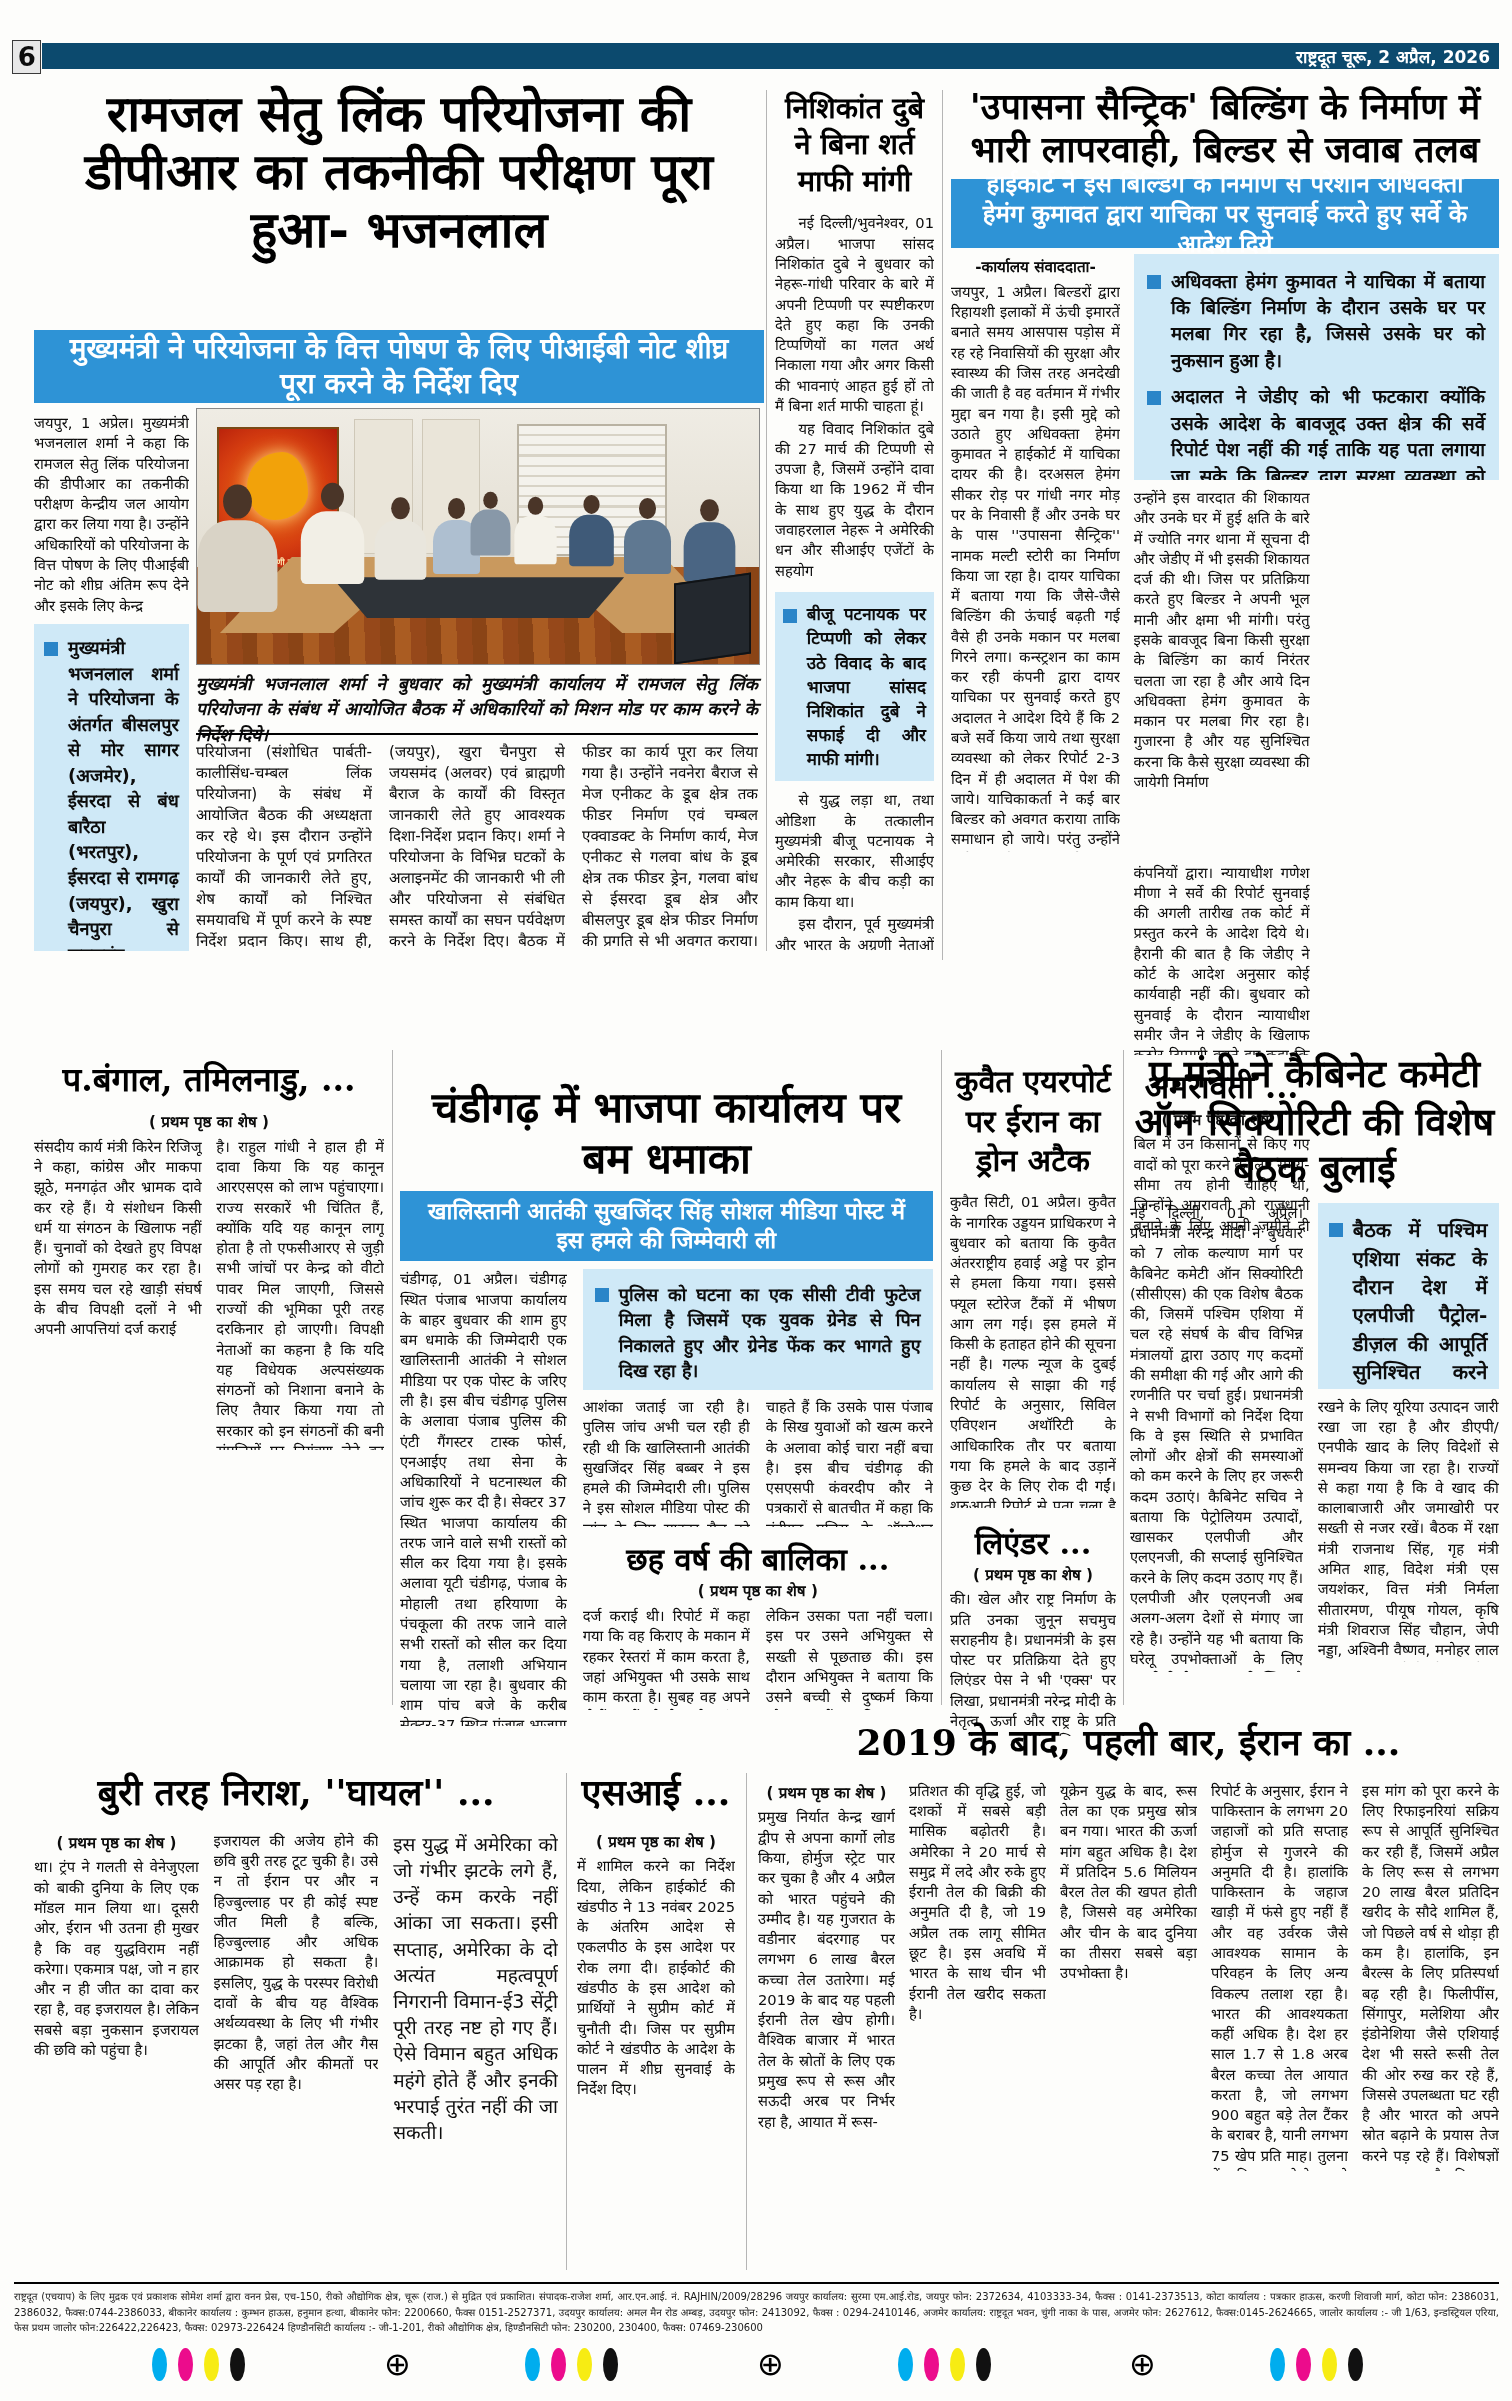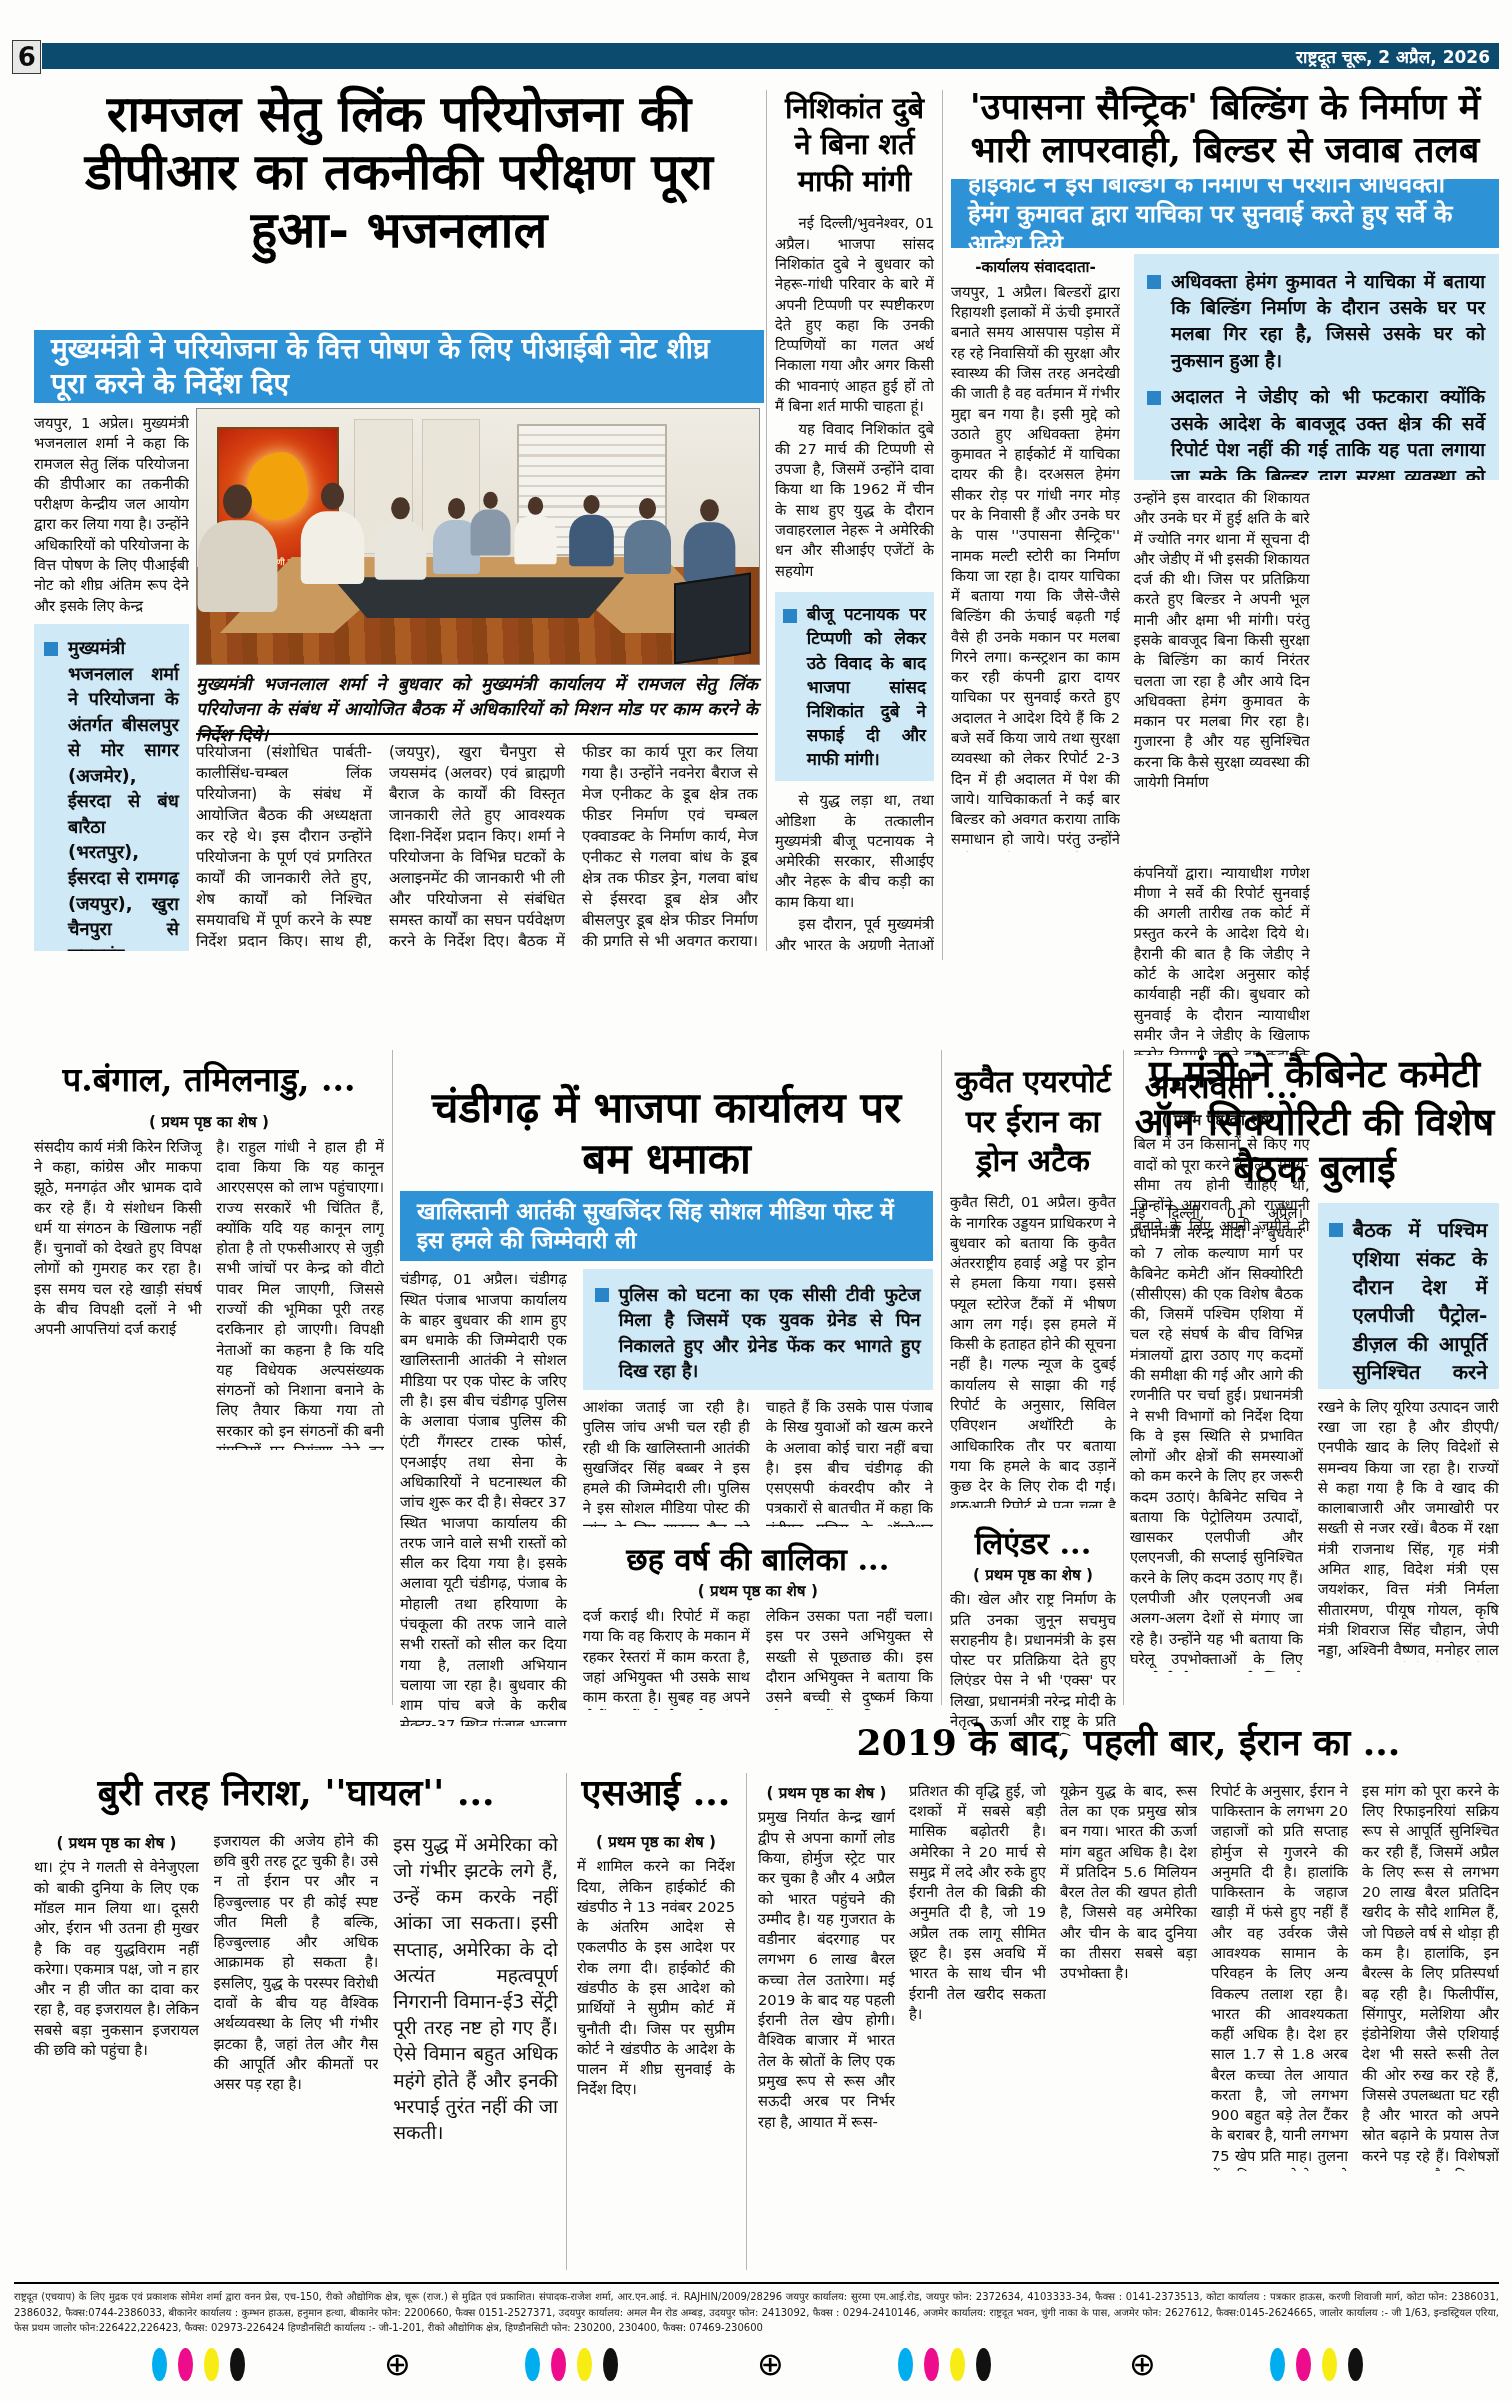--- a/index.html
+++ b/index.html
@@ -7,21 +7,21 @@
        font-family:"DejaVu Sans","Liberation Sans",sans-serif;color:#0c0c0c;}
   .abs{position:absolute;}
   
   .pagenum{left:12.4px;top:40px;width:27px;height:32px;background:#e8e8e8;border:1.1px solid #3a3a3a;
            font-size:26px;font-weight:bold;display:flex;align-items:center;justify-content:center;}
   .headbar{left:42px;top:43px;width:1457px;height:26px;background:#0c4a6e;color:#fff;
            display:flex;align-items:center;justify-content:flex-end;padding-right:9px;box-sizing:border-box;
            font-size:17px;font-weight:bold;}
   
   .hl{font-family:"DejaVu Serif","Liberation Serif",serif;font-weight:bold;text-align:center;color:#000;}
-  .bluebar{background:#2e93d6;color:#ffffff;font-weight:bold;
+  .bluebar{background:#2e93d6;color:#ffffff;font-weight:bold;text-align:center;
            display:flex;align-items:center;justify-content:center;box-sizing:border-box;padding:18px 17px;}
   .bluebox{background:#cfe9f7;box-sizing:border-box;}
   .bodytxt{font-size:15.2px;line-height:1.38;text-align:justify;overflow:hidden;}
   .bodytxt p{margin:0 0 2.3px 0;text-indent:1.6em;}
   .cols{display:flex;}
   .subtitle{font-weight:bold;text-align:center;font-size:15.2px;margin:1.1px 0 5.6px 0;}
   .byline{font-weight:bold;text-align:center;font-size:15.2px;margin:2.3px 0 5.6px 0;}
   .caption{font-style:italic;font-weight:bold;font-size:17.5px;line-height:1.45;text-align:justify;}
   .bitem{display:flex;gap:10.2px;margin-bottom:10.2px;}
   .bsq{flex:0 0 13.6px;height:13.6px;background:#2a85c8;margin-top:6.8px;}

